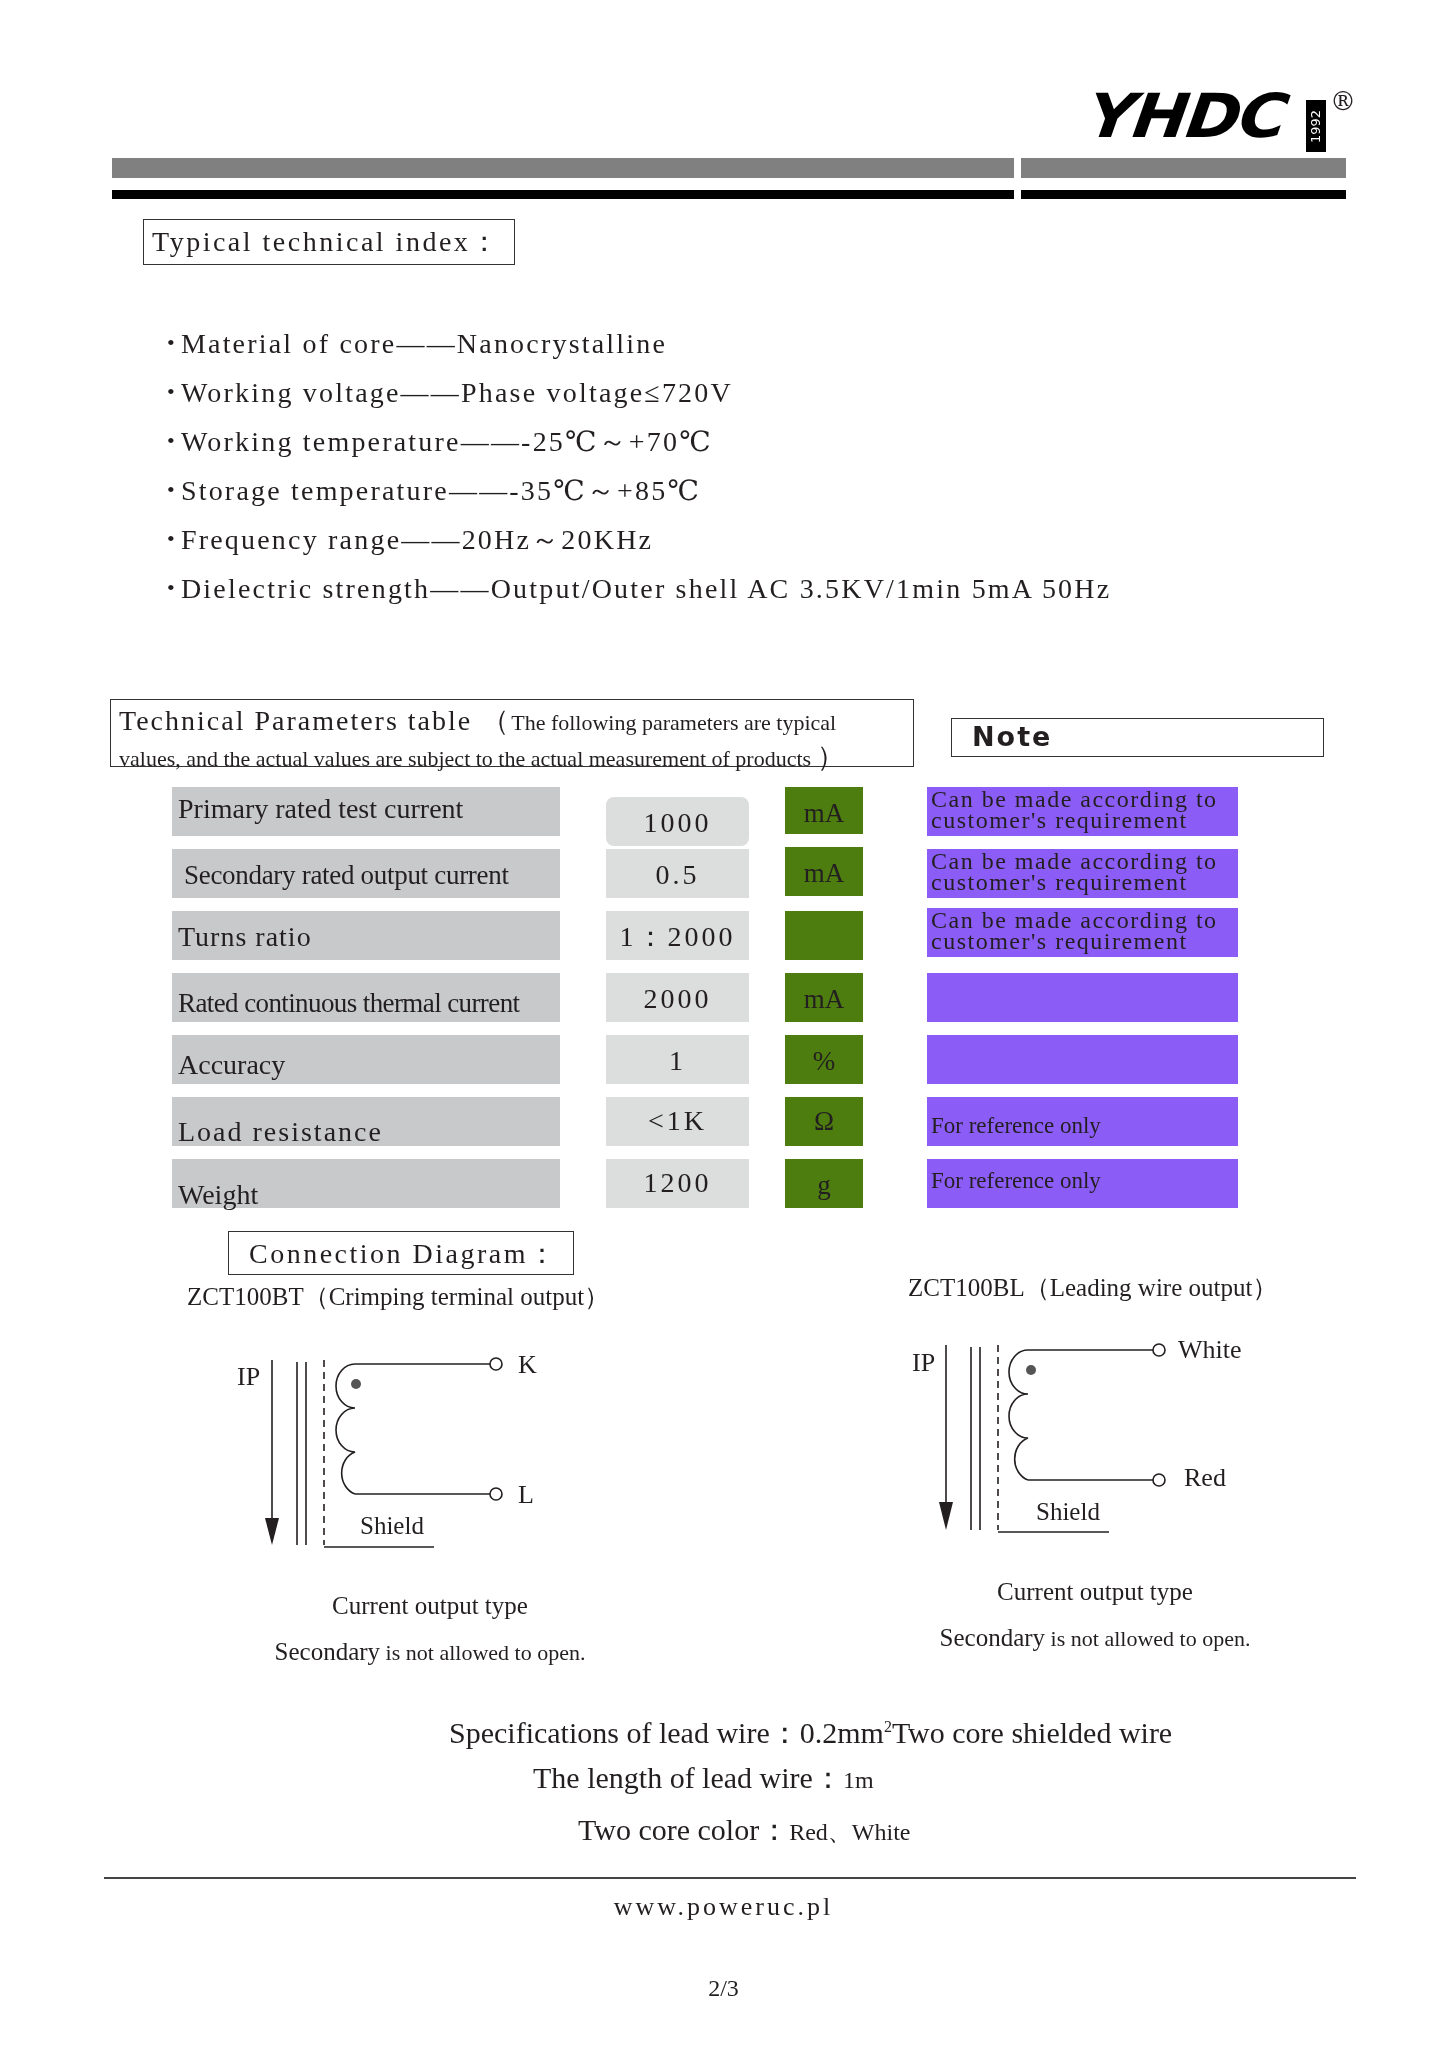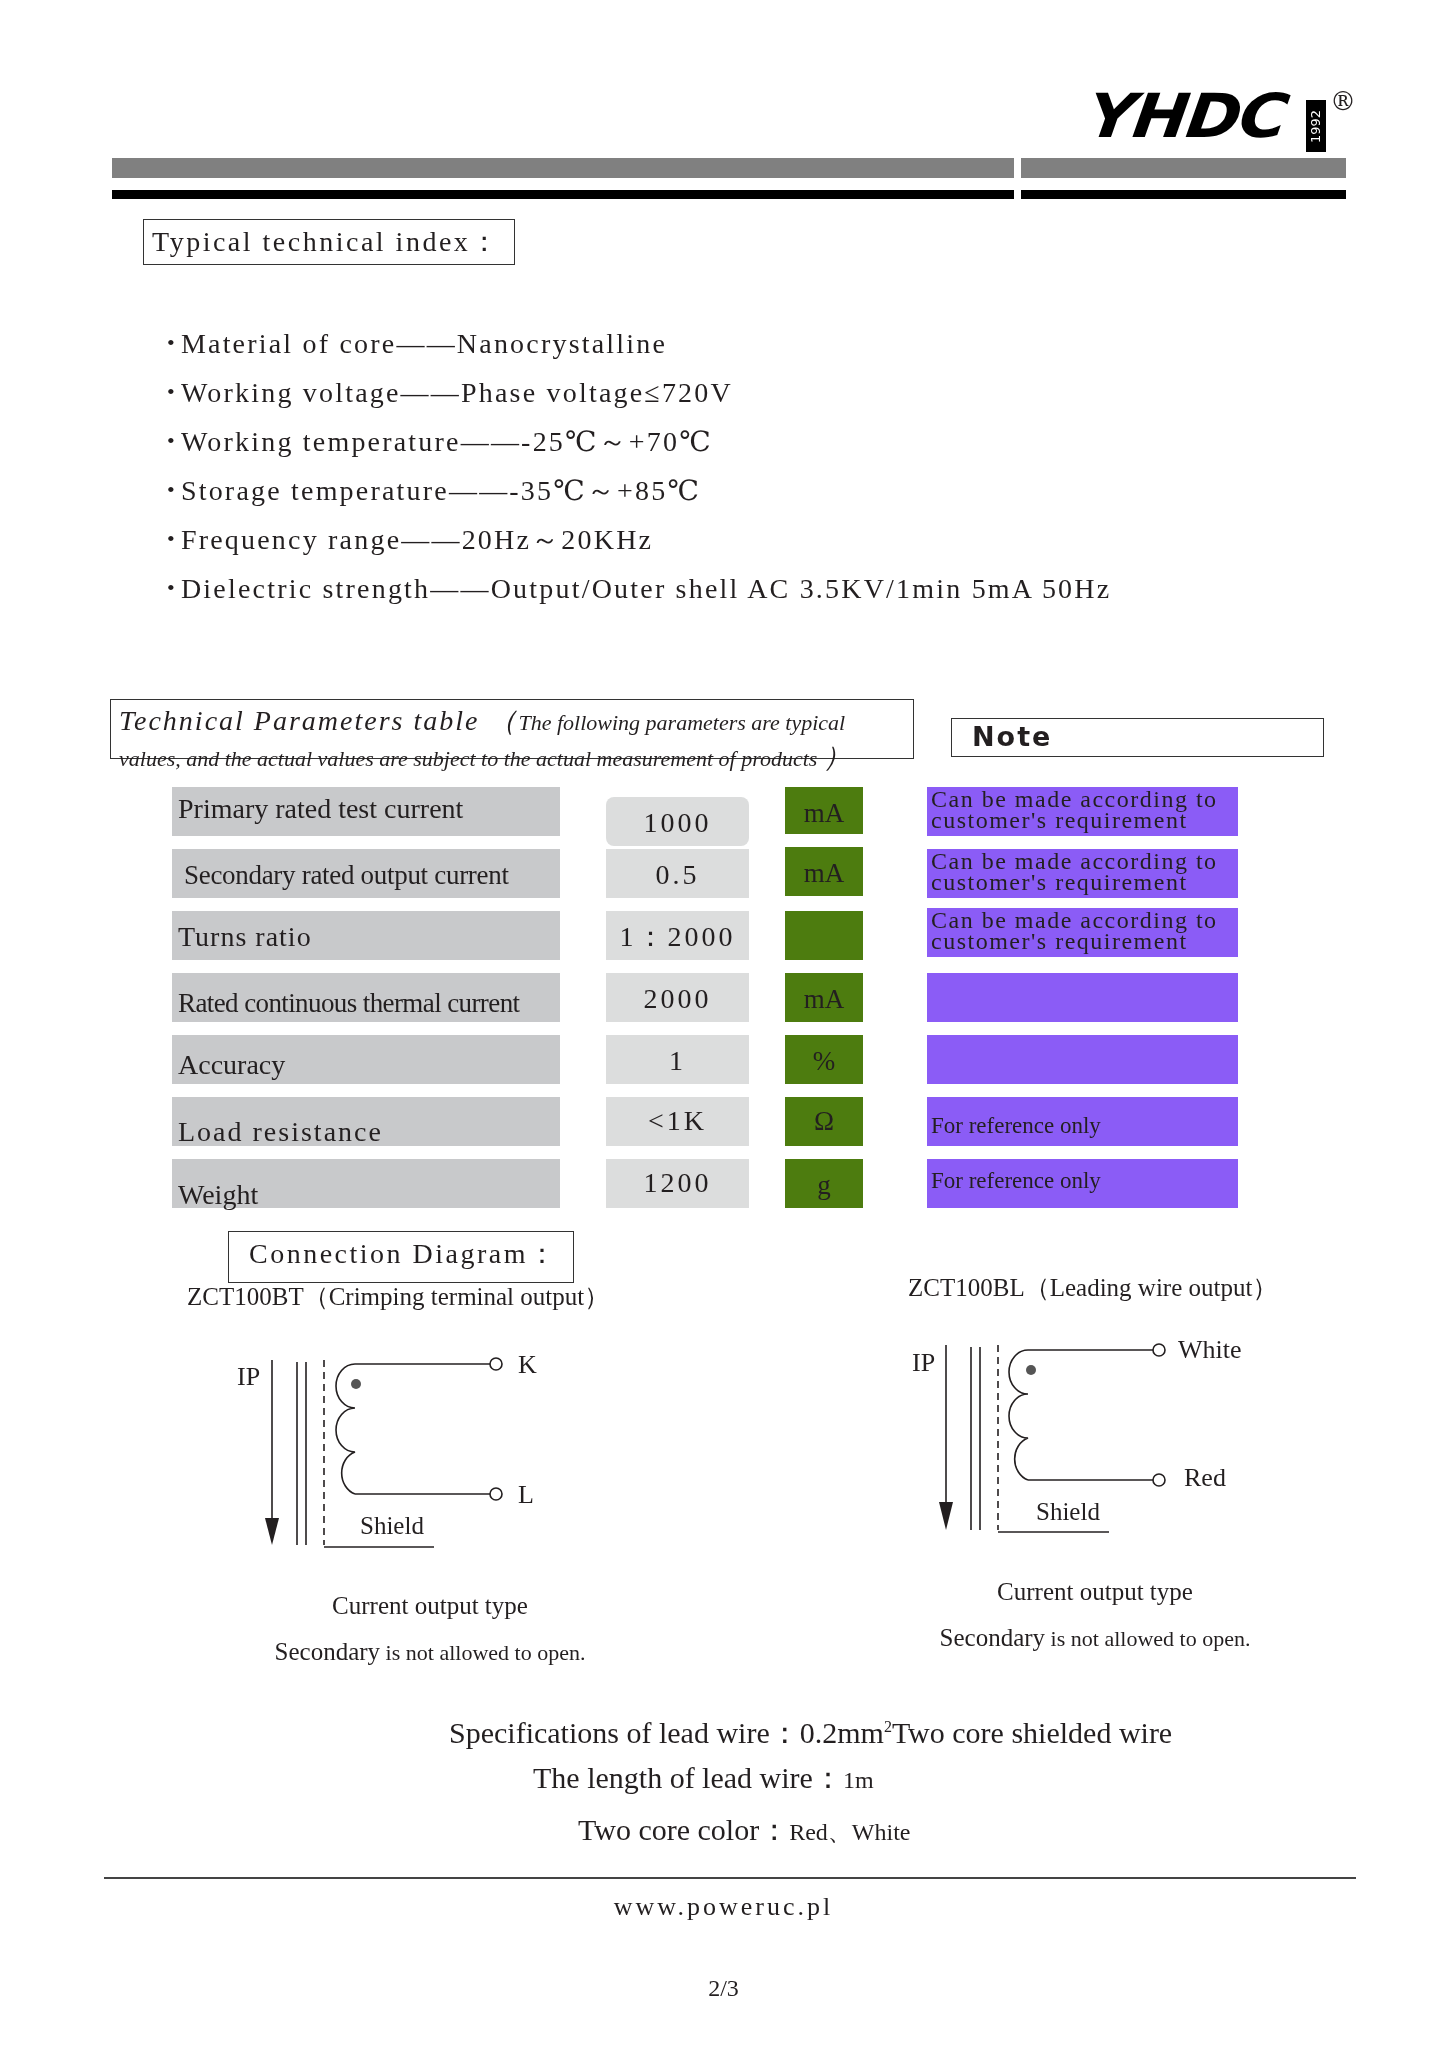--- a/index.html
+++ b/index.html
@@ -38,22 +38,22 @@
     font-size: 28px; letter-spacing: 2.5px; line-height: 44px; padding-left: 8px;
   }
 
   .spec-list { left: 167px; top: 318px; }
   .spec-item {
     height: 49px; line-height: 49px; font-size: 28px; letter-spacing: 2.2px; white-space: nowrap;
   }
   .spec-item .bullet { font-size: 22px; margin-right: 4px; vertical-align: 3px; }
 
   .h-table {
-    left: 110px; top: 699px; width: 804px; height: 60px;
-    padding: 2px 8px; font-size: 28px; letter-spacing: 2px; line-height: 38px; font-style: italic;
+    left: 110px; top: 699px; width: 804px; height: 68px;
+    padding: 2px 8px; font-size: 28px; letter-spacing: 2px; line-height: 38px;
   }
   .h-table .small { font-size: 22px; letter-spacing: 0; }
   .h-table .line2 { font-size: 22px; letter-spacing: 0; line-height: 30px; white-space: nowrap; }
 
   .h-note {
     left: 951px; top: 718px; width: 373px; height: 39px;
     font-family: "DejaVu Sans", sans-serif; font-weight: bold; font-size: 27px;
     letter-spacing: 2px; line-height: 36px; padding-left: 20px;
   }
 
@@ -61,21 +61,21 @@
   .cell { position: absolute; box-sizing: border-box; height: 49px; overflow: visible; white-space: nowrap; }
   .c-label { left: 172px; width: 388px; background: #c8c9cb; font-size: 28px; padding-left: 6px; }
   .c-value { left: 606px; width: 143px; background: #dcdddd; text-align: center; font-size: 28px; letter-spacing: 3px; }
   .c-unit { left: 785px; width: 78px; background: #4d7c0f; text-align: center; font-size: 27px; }
   .c-note { left: 927px; width: 311px; background: #8b5cf6; font-size: 24px; padding-left: 4px; }
   .c-note .two { display: block; line-height: 17px; padding-top: 4px; letter-spacing: 1.5px; }
   .c-note .one { display: block; font-size: 23px; }
 
   
   .h-conn {
-    left: 228px; top: 1231px; width: 346px; height: 52px;
+    left: 228px; top: 1231px; width: 346px; height: 44px;
     font-size: 28px; letter-spacing: 2.5px; line-height: 44px; padding-left: 20px;
   }
   .caption-model { font-size: 25px; white-space: nowrap; }
   .caption-center { font-size: 25px; text-align: center; white-space: nowrap; }
   .caption-center .small { font-size: 22px; }
   .diagram { position: absolute; }
   .diag-label { font-size: 26px; }
 
   .lead-spec { font-size: 30px; white-space: nowrap; }
   .lead-spec .small { font-size: 24px; }

